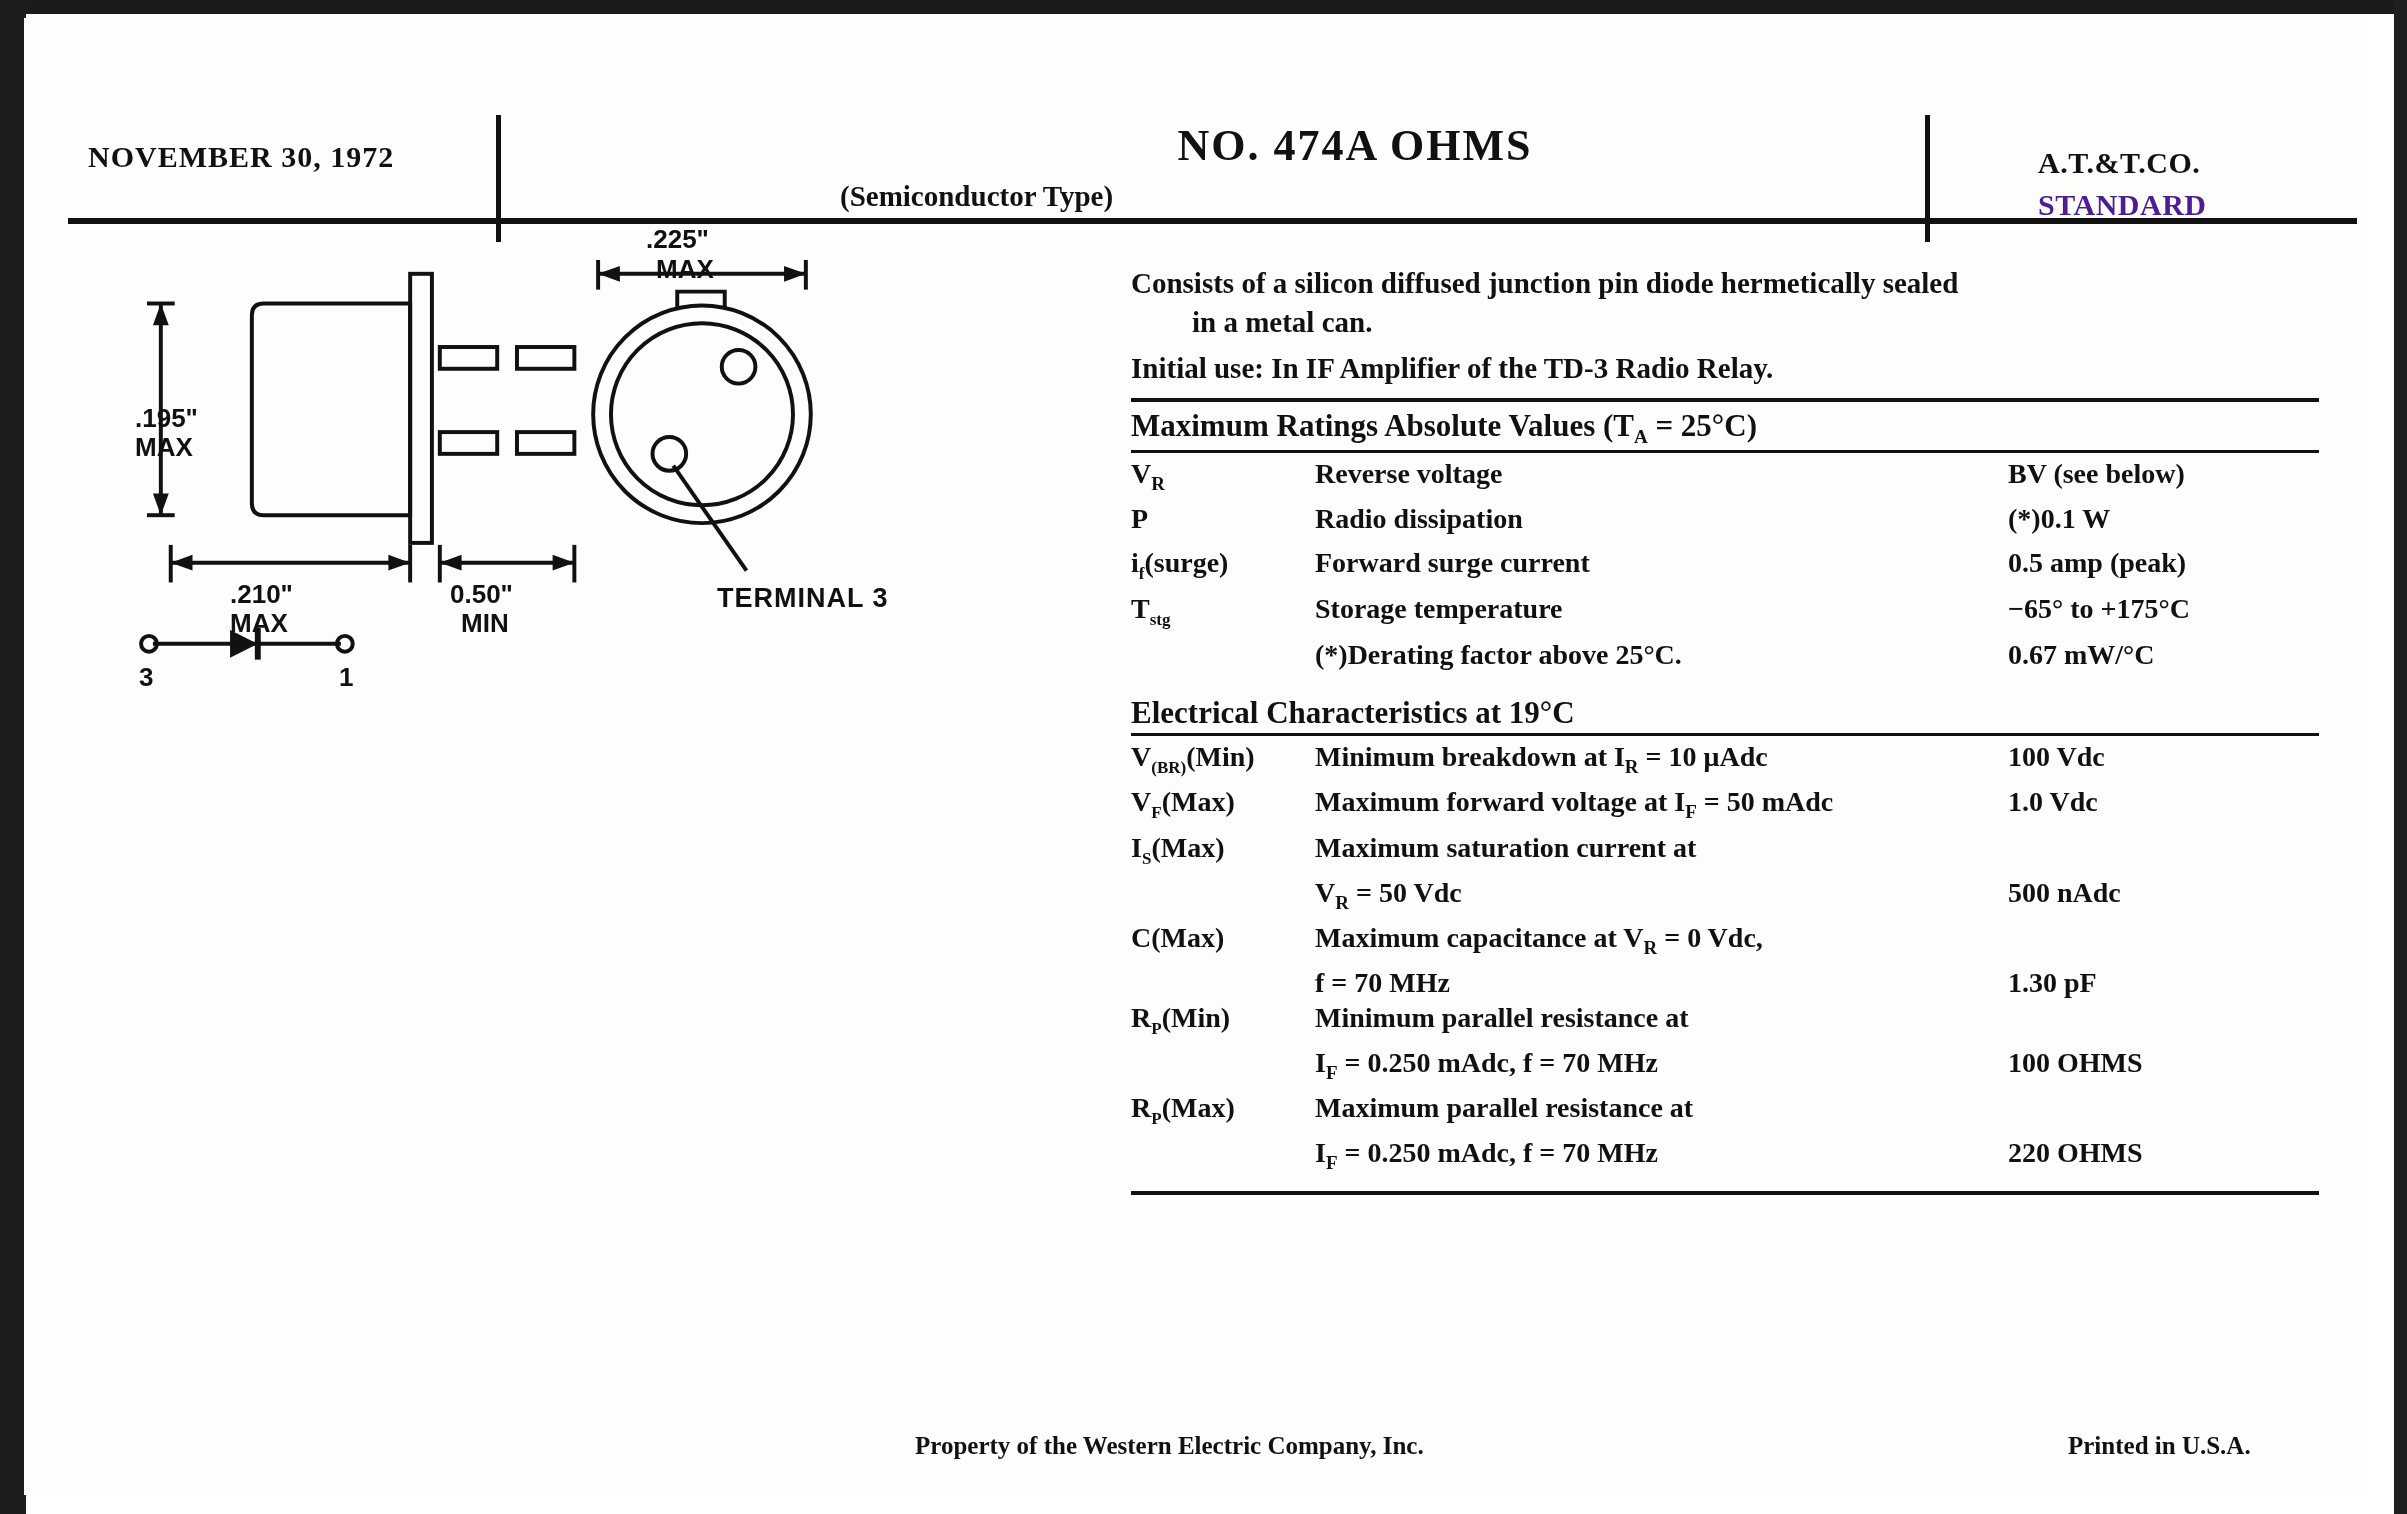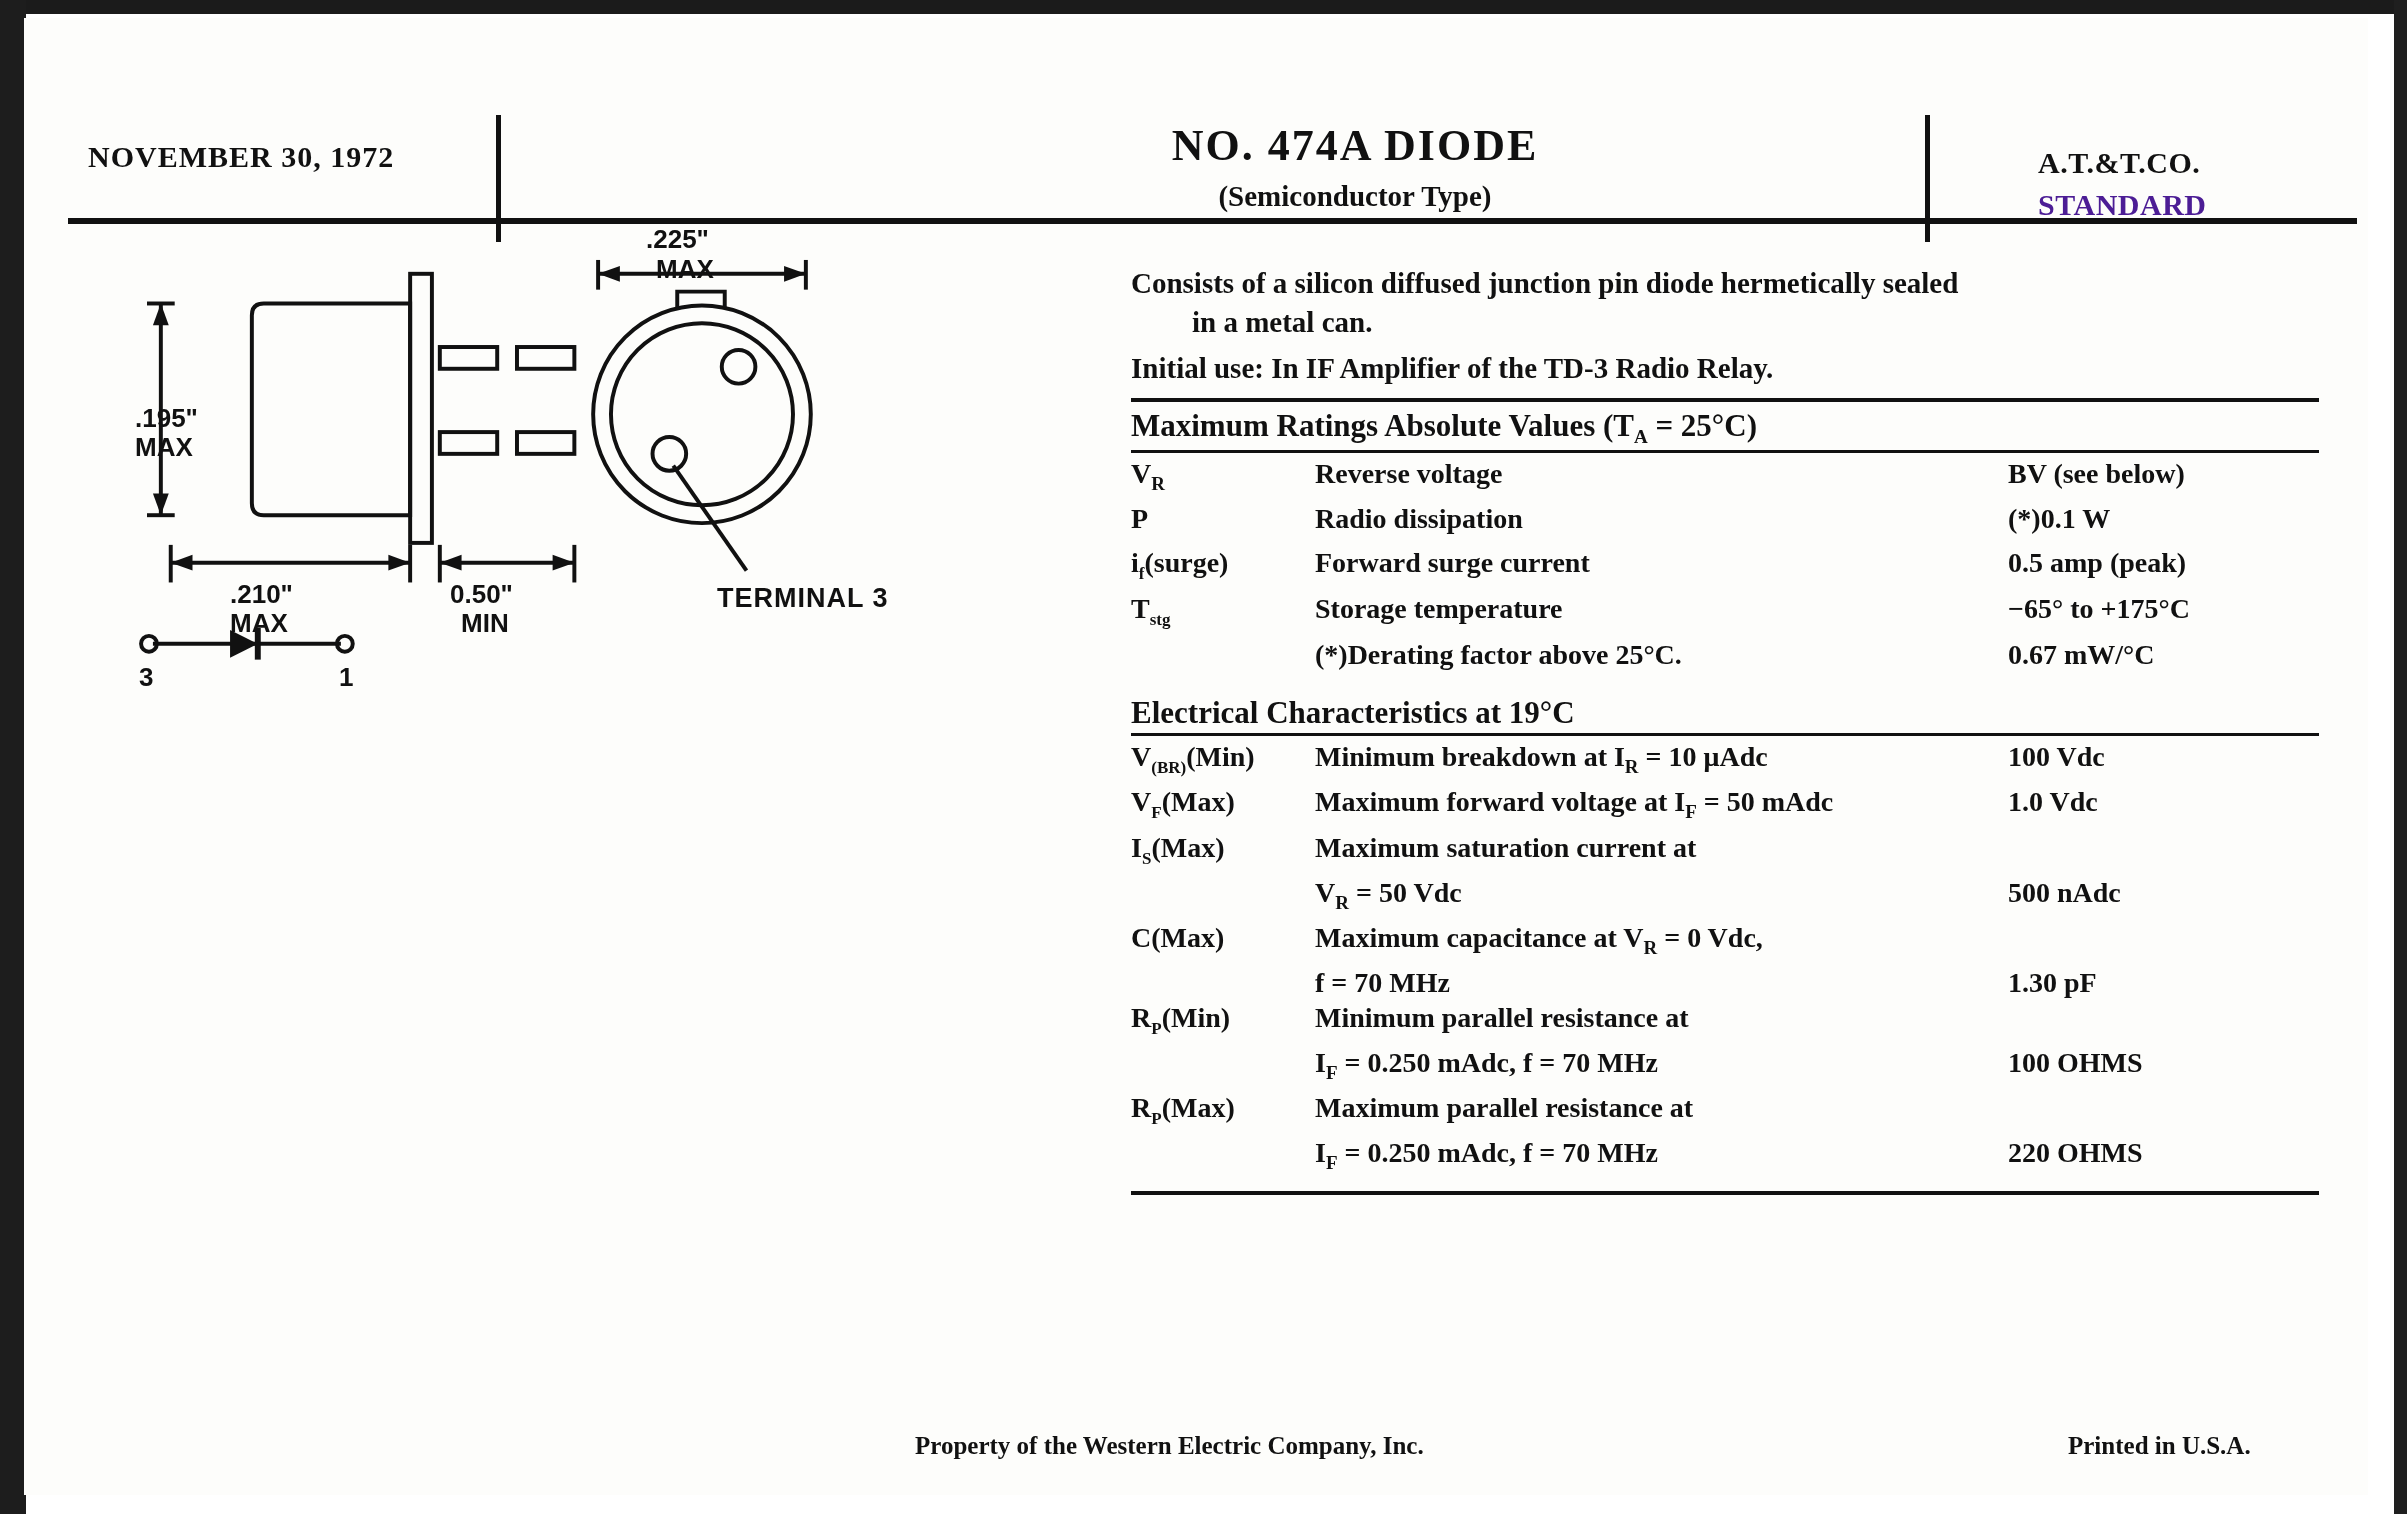--- a/index.html
+++ b/index.html
@@ -39,21 +39,21 @@
     position:absolute;left:428px;top:46px;width:5px;height:127px;background:#111;
   }
   .hdr-rule-v2{
     position:absolute;left:1857px;top:46px;width:5px;height:127px;background:#111;
   }
   .hdr-title{
     position:absolute;left:772px;top:51px;width:1030px;text-align:center;
     font-size:44px;font-weight:bold;letter-spacing:2px;color:#111;
   }
   .hdr-sub{
-    position:absolute;left:772px;top:111px;width:1030px;text-align:center;
+    position:absolute;left:772px;top:111px;width:1030px;
     font-size:29px;font-weight:bold;color:#111;
   }
   .hdr-co1{
     position:absolute;left:1970px;top:77px;font-size:30px;font-weight:bold;color:#111;letter-spacing:0.5px;
   }
   .hdr-co2{
     position:absolute;left:1970px;top:119px;font-size:30px;font-weight:bold;color:#4c1d95;letter-spacing:0.5px;
   }
   .hdr-hr{
     position:absolute;left:44px;top:200px;width:2289px;height:6px;background:#111;
@@ -102,21 +102,21 @@
   <div class="scanbar"></div>
   <div class="scanbar-left"></div>
   <div class="scanbar-right"></div>
 
   <div class="sheet">
 
     <div class="hdr">
       <div class="hdr-date">NOVEMBER 30, 1972</div>
       <div class="hdr-rule-v1"></div>
       <div class="hdr-rule-v2"></div>
-      <div class="hdr-title">NO. 474A  DIODE</div>
+      <div class="hdr-title">NO. 474A  OHMS</div>
       <div class="hdr-sub">(Semiconductor Type)</div>
       <div class="hdr-co1">A.T.&amp;T.CO.</div>
       <div class="hdr-co2">STANDARD</div>
     </div>
     <div class="hdr-hr"></div>
 
     <div class="draw">
       <svg width="990" height="554" viewBox="0 0 1000 560">
         <g fill="none" stroke="#111" stroke-width="4">
 

